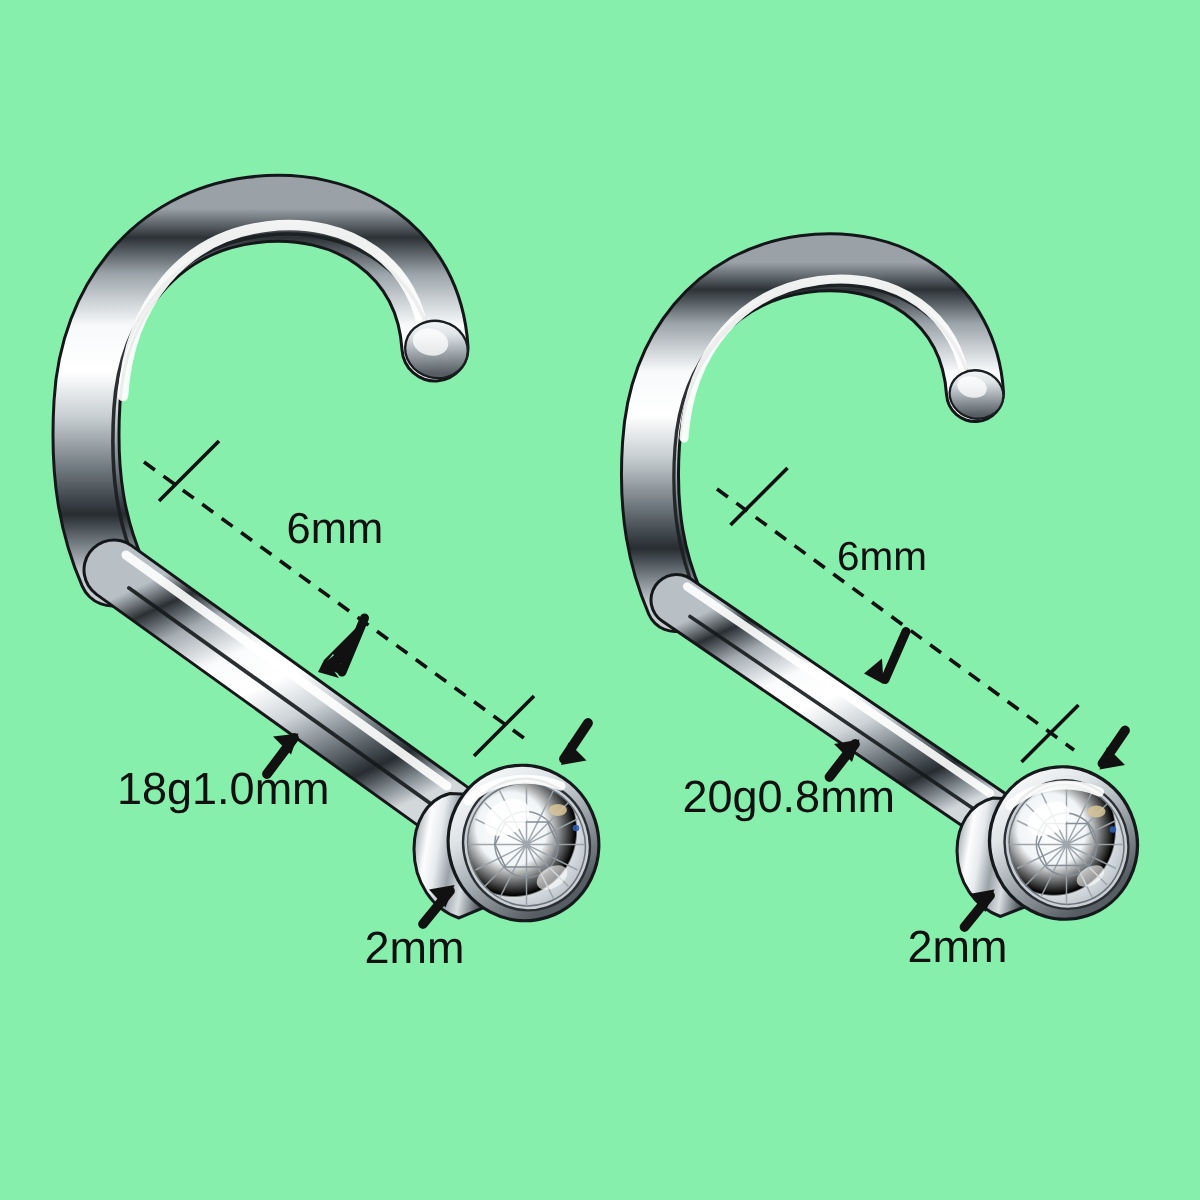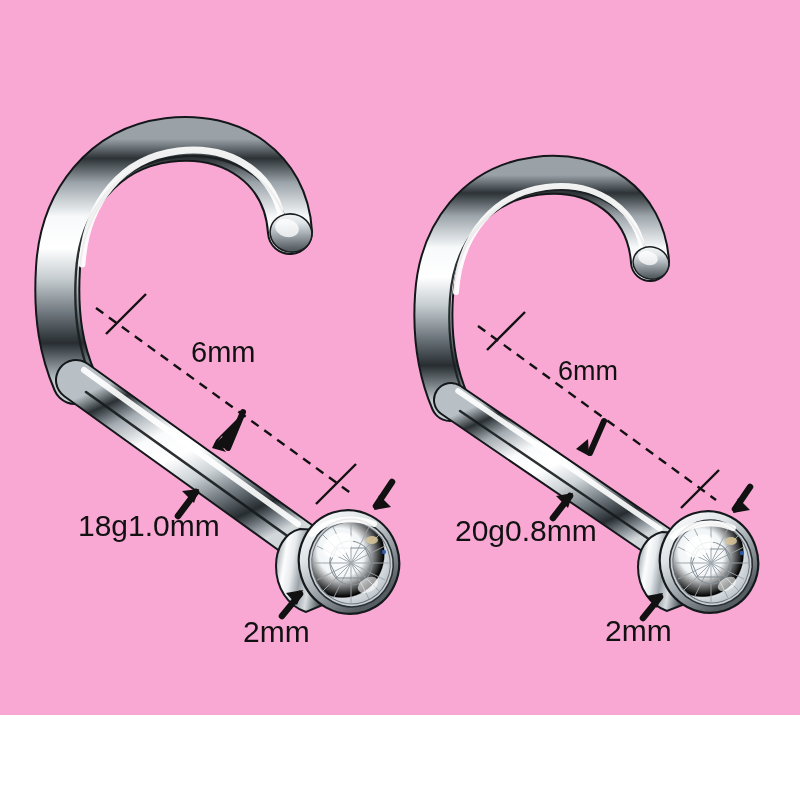--- a/index.html
+++ b/index.html
@@ -10,22 +10,22 @@
   }
   body {
     width: 800px;
     height: 800px;
     font-family: "Liberation Sans", sans-serif;
     overflow: hidden;
   }
   #stage {
     position: relative;
     width: 800px;
-    height: 715px;
-    background: #f9a8d4;
+    height: 800px;
+    background: #86efac;
   }
   #stage svg {
     display: block;
   }
   .dim-label {
     font-family: "Liberation Sans", sans-serif;
     fill: #111111;
     font-weight: 400;
   }
 </style>

